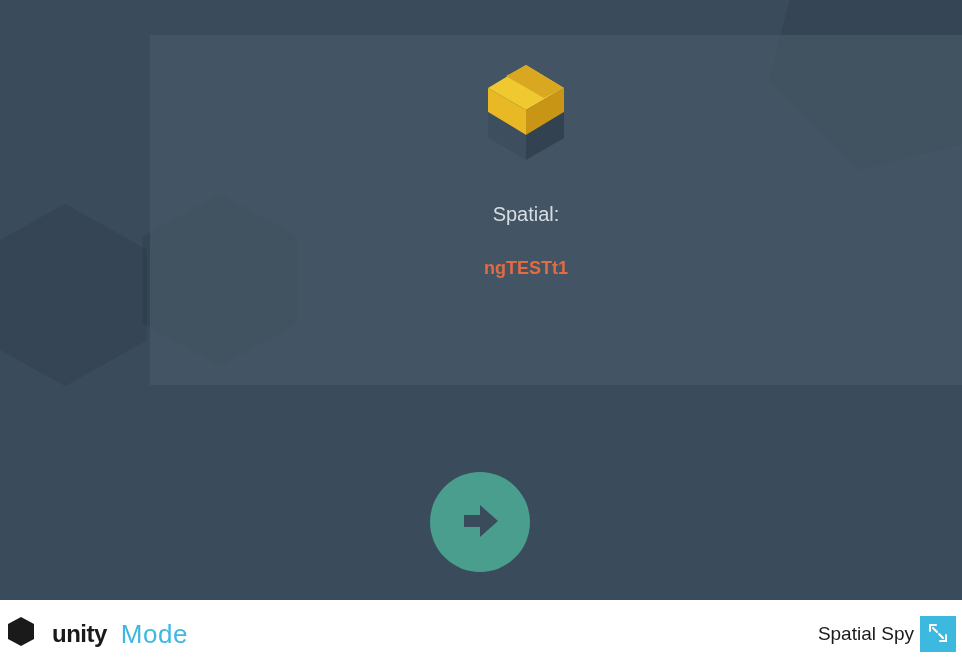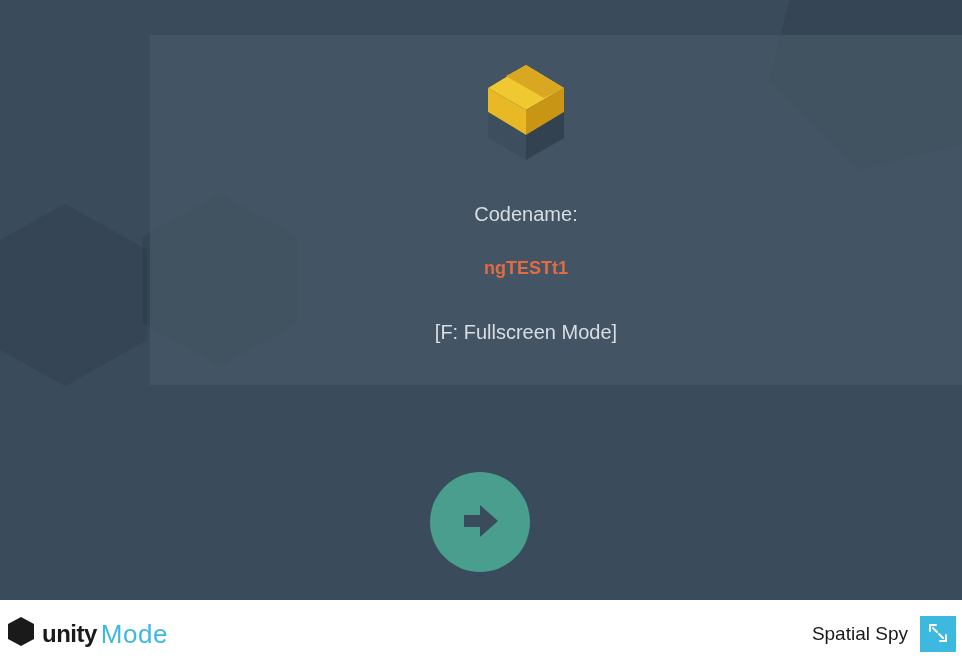--- a/index.html
+++ b/index.html
@@ -100,42 +100,42 @@
       height: 68px;
       background: #ffffff;
       display: flex;
       align-items: center;
       justify-content: space-between;
       padding: 0 6px 0 4px;
     }
     .unity-brand {
       display: flex;
       align-items: center;
-      gap: 4px;
+      gap: 14px;
     }
     .unity-logo {
       display: flex;
       align-items: center;
     }
     .unity-text {
       color: #1a1a1a;
       font-size: 24px;
       font-weight: 600;
       letter-spacing: -0.5px;
     }
     .webgl-text {
       color: #3db8df;
       font-size: 26px;
       font-weight: 300;
       letter-spacing: 0.5px;
     }
     .footer-right {
       display: flex;
       align-items: center;
-      gap: 12px;
+      gap: 6px;
     }
     .game-title {
       color: #1a1a1a;
       font-size: 19px;
     }
     .fullscreen-button {
       width: 36px;
       height: 36px;
       background: #3db8df;
       border: none;
@@ -170,23 +170,22 @@
       <svg viewBox="0 0 100 105" width="100" height="105">
 
         <polygon points="50,5 88,28 50,50 12,28" fill="#f0c830"></polygon>
         <polygon points="50,5 88,28 68,38 30,16" fill="#d9a820"></polygon>
         <polygon points="12,28 50,50 50,75 12,52" fill="#e8b825"></polygon>
         <polygon points="88,28 50,50 50,75 88,52" fill="#c89515"></polygon>
         <polygon points="12,52 50,75 50,100 12,78" fill="#3a4b5c" opacity="0.6"></polygon>
         <polygon points="88,52 50,75 50,100 88,78" fill="#2a3642" opacity="0.6"></polygon>
       </svg>
     </div>
-    <div class="codename-label">Codename:</div>
+    <div class="codename-label">Spatial:</div>
     <div class="codename-value">ngTESTt1</div>
-    <div class="fullscreen-hint">[F: Fullscreen Mode]</div>
   </div>
 
   <button class="proceed-button">
     <span>
       <svg width="56" height="56" viewBox="0 0 56 56">
         <path d="M 12 22 L 28 22 L 28 12 L 46 28 L 28 44 L 28 34 L 12 34 Z" fill="#3a4b5c"></path>
       </svg>
     </span>
   </button>
 </div>

